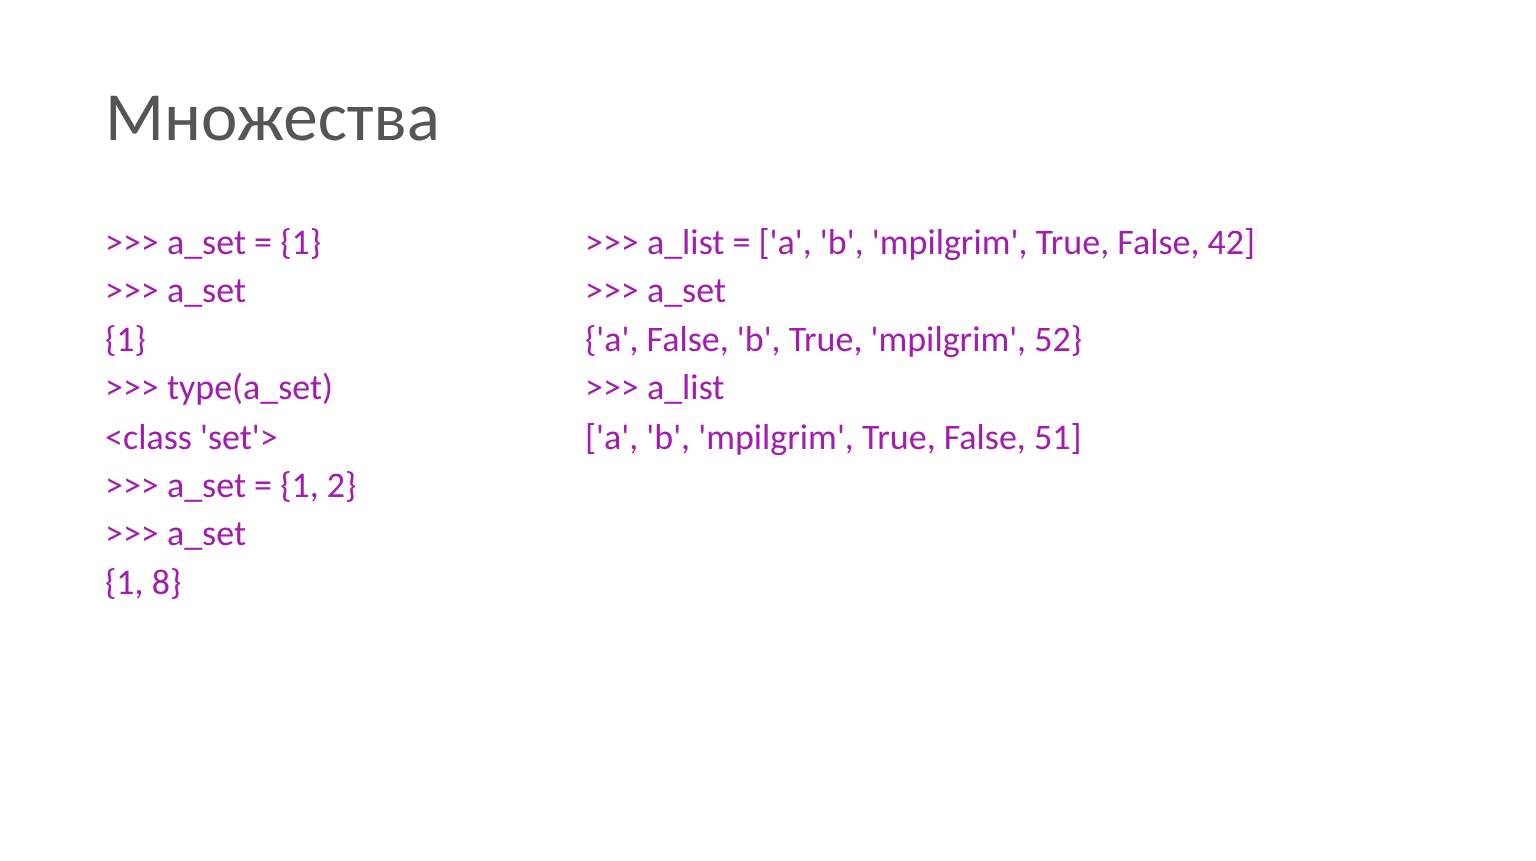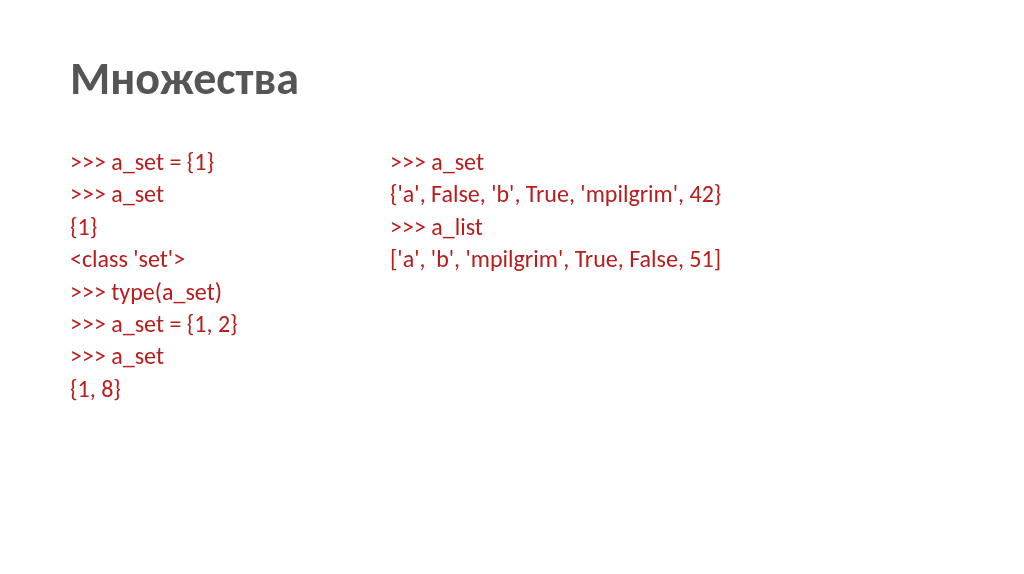--- a/index.html
+++ b/index.html
@@ -11,21 +11,21 @@
       width: 1024px;
       height: 574px;
       background: #ffffff;
       font-family: "Segoe UI", Calibri, Arial, sans-serif;
       color: #555555;
       padding: 50px 70px 40px 70px;
       overflow: hidden;
     }
     .title {
       font-size: 46px;
-      font-weight: 700;
+      font-weight: 400;
       color: #555555;
       margin-bottom: 40px;
     }
     .columns {
       display: flex;
       gap: 60px;
     }
     .col {
       display: flex;
       flex-direction: column;
@@ -34,38 +34,39 @@
       flex: 0 0 auto;
       min-width: 260px;
     }
     .col-right {
       flex: 1 1 auto;
     }
     .code-line {
       font-size: 24px;
       line-height: 1.35;
       white-space: pre;
-      color: #b91c1c;
+      color: #a21caf;
     }
   </style>
 </head>
 <body>
 
 <h1 class="title">Множества</h1>
 
 <div class="columns">
   <div class="col col-left">
     <div class="code-line">&gt;&gt;&gt; a_set = {1}</div>
     <div class="code-line">&gt;&gt;&gt; a_set</div>
     <div class="code-line">{1}</div>
+    <div class="code-line">&gt;&gt;&gt; type(a_set)</div>
     <div class="code-line">&lt;class 'set'&gt;</div>
-    <div class="code-line">&gt;&gt;&gt; type(a_set)</div>
     <div class="code-line">&gt;&gt;&gt; a_set = {1, 2}</div>
     <div class="code-line">&gt;&gt;&gt; a_set</div>
     <div class="code-line">{1, 8}</div>
   </div>
   <div class="col col-right">
+    <div class="code-line">&gt;&gt;&gt; a_list = ['a', 'b', 'mpilgrim', True, False, 42]</div>
     <div class="code-line">&gt;&gt;&gt; a_set</div>
-    <div class="code-line">{'a', False, 'b', True, 'mpilgrim', 42}</div>
+    <div class="code-line">{'a', False, 'b', True, 'mpilgrim', 52}</div>
     <div class="code-line">&gt;&gt;&gt; a_list</div>
     <div class="code-line">['a', 'b', 'mpilgrim', True, False, 51]</div>
   </div>
 </div>
 
 </body></html>

